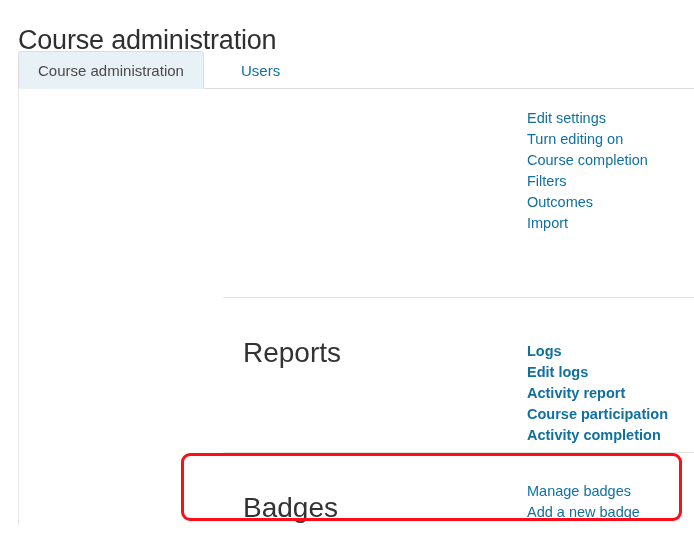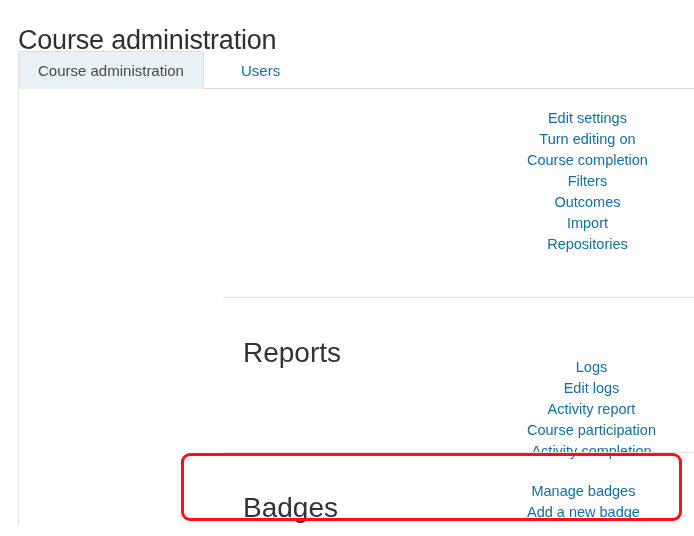--- a/index.html
+++ b/index.html
@@ -108,42 +108,41 @@
     margin: 0;
     white-space: nowrap;
   }
   .block-links {
     position: absolute;
     left: 304px;
     top: 0;
     list-style: none;
     margin: 0;
     padding: 0;
-    text-align: center;
   }
   .block-links li {
     margin: 0;
     padding: 0;
   }
   .block-links a {
     display: block;
     font-size: 14.5px;
     line-height: 21px;
     color: #11709e;
     text-decoration: none;
     white-space: nowrap;
   }
 
   
   #block-course-admin { top: 19px; }
   #block-course-admin .block-links { top: 0; }
 
   #block-reports { top: 208px; padding-top: 20px; }
   #block-reports .block-heading { top: 20px; }
-  #block-reports .block-links { top: 39px; }
+  #block-reports .block-links { top: 23px; font-weight: bold; }
 
   #block-badges { top: 363px; padding-top: 20px; }
   #block-badges .block-heading { top: 20px; text-align: right; }
   #block-badges .block-links { top: 8px; }
 
   
   #badges-highlight {
     position: absolute;
     left: 181px;
     top: 453px;
@@ -182,23 +181,20 @@
         </li>
         <li>
           <a href="#">Filters</a>
         </li>
         <li>
           <a href="#">Outcomes</a>
         </li>
         <li>
           <a href="#">Import</a>
         </li>
-        <li>
-          <a href="#">Repositories</a>
-        </li>
       </ul>
     </div>
   </div>
 
   <div class="admin-block with-rule" id="block-reports">
     <div class="block-inner">
       <h2 class="block-heading">Reports</h2>
       <ul class="block-links">
         <li>
           <a href="#">Logs</a>

